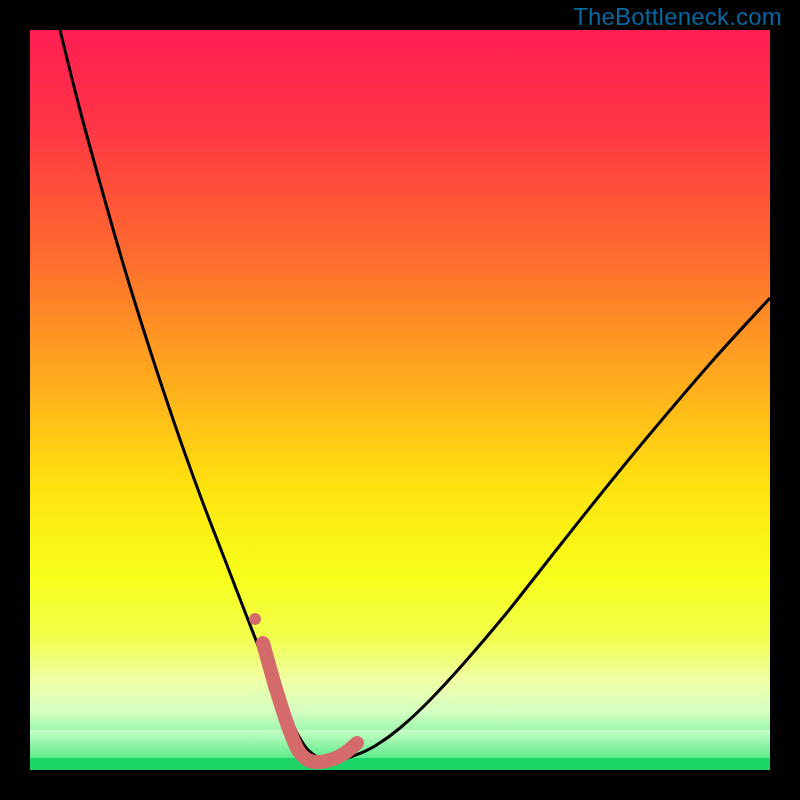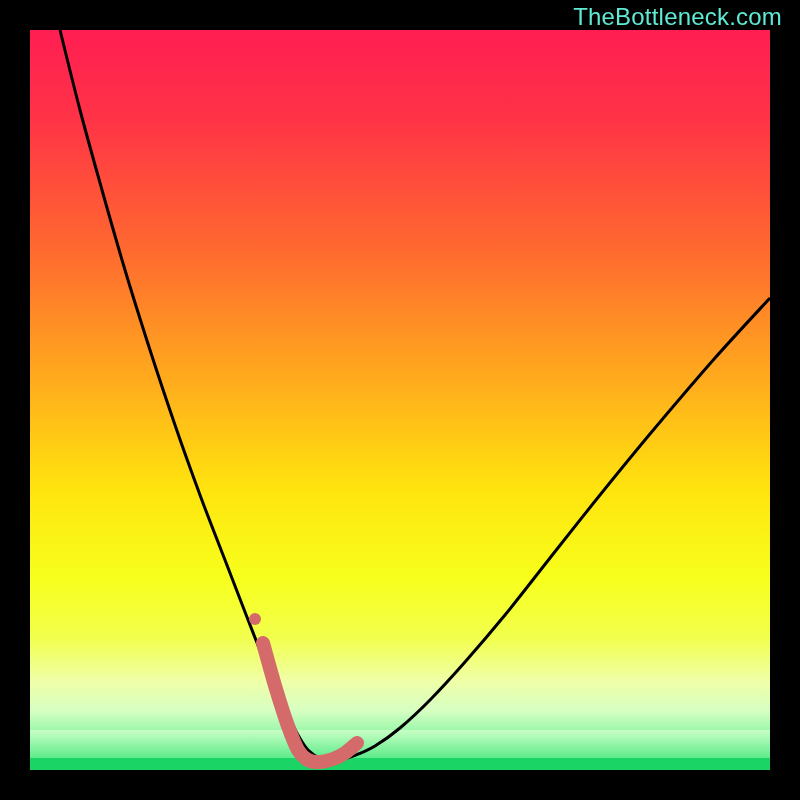--- a/index.html
+++ b/index.html
@@ -39,21 +39,21 @@
     position: absolute;
     left: 0; top: 0;
     width: 740px;
     height: 740px;
     overflow: visible;
   }
   .watermark {
     position: absolute;
     top: 3px;
     right: 18px;
-    color: #5eead4;
+    color: #0369a1;
     font-size: 24px;
     font-weight: 500;
     letter-spacing: 0.2px;
   }
 </style>
 </head>
 <body>
 
 <div class="frame">
   <div class="gradient-bg" style="background: linear-gradient(rgb(255, 30, 82) 0%, rgb(255, 51, 70) 12%, rgb(255, 106, 47) 30%, rgb(255, 174, 28) 48%, rgb(255, 228, 14) 62%, rgb(247, 255, 28) 74%, rgb(242, 255, 76) 82%, rgb(239, 255, 168) 88%, rgb(214, 255, 194) 92%, rgb(140, 245, 165) 95.5%, rgb(53, 231, 118) 98.5%, rgb(31, 214, 104) 100%);"></div>

